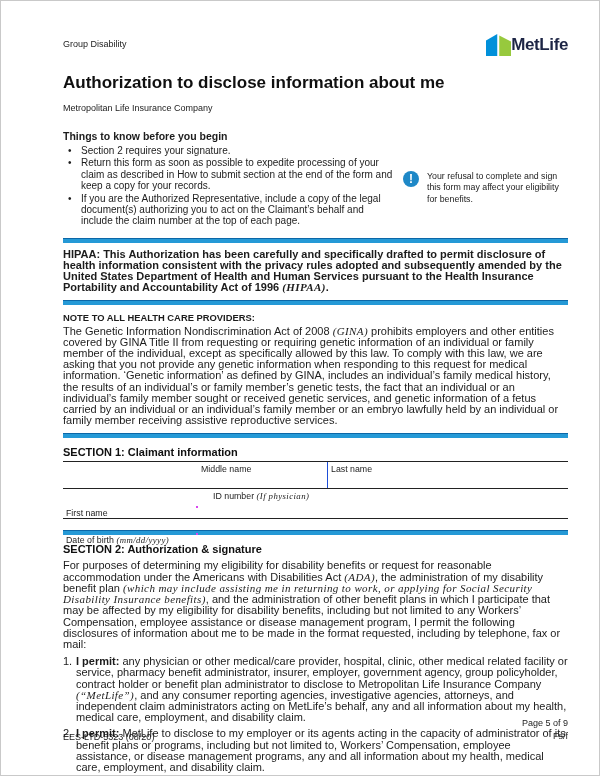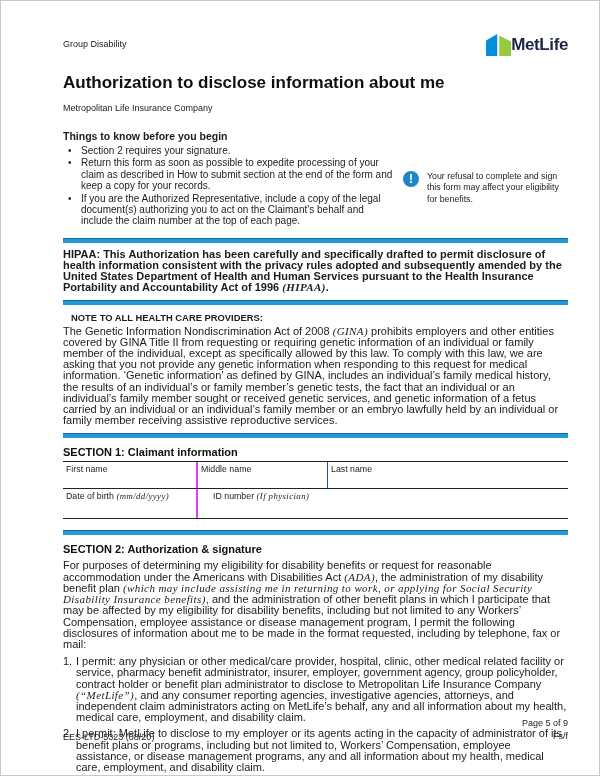--- a/index.html
+++ b/index.html
@@ -41,40 +41,40 @@
   .callout-text{font-size:8.8px;line-height:11.4px;}
   
   .bar{height:4px;background:#2599d6;border-top:1px solid #0c67a7;box-sizing:content-box;}
   .bar.b1{margin-top:11px;}
   .bar.b2{margin-top:6px;}
   .bar.b3{margin-top:7px;}
   .bar.b4{margin-top:11px;}
   
   .body-txt{font-size:11px;line-height:11.2px;}
   .hipaa{font-weight:bold;margin-top:6px;}
-  .note-head{font-size:9.4px;font-weight:bold;margin-top:7px;margin-bottom:3px;margin-left:8px;}
+  .note-head{font-size:9.4px;font-weight:bold;margin-top:7px;margin-bottom:3px;}
   .ital{font-family:"Liberation Serif","DejaVu Serif",serif;font-style:italic;letter-spacing:0.4px;}
   .hipaa .ital{font-weight:bold;}
   
   .sec-head{font-size:11px;font-weight:bold;color:#101010;margin-top:8px;}
   
   .s1-table{margin-top:3px;border-top:1px solid #222;border-bottom:1.5px solid #222;}
   .s1-row{display:flex;}
   .s1-row.r1{height:26px;border-bottom:1px solid #222;}
   .s1-row.r2{height:29px;gap:12px;}
   .cell{box-sizing:border-box;padding:2px 0 0 3px;font-size:8.8px;}
-  .cell.c1{width:135px;border-right:2px solid #d946ef;}
+  .cell.c1{width:135px;border-right:2px solid #d946ef;margin-top:44px;}
   .cell.c2{width:130px;border-right:1px solid #1d4ed8;}
   .cell.c3{flex:1;}
   
   .s2-intro{margin-top:5px;}
   .numlist{margin-top:6px;}
   .num-item{position:relative;padding-left:13px;margin-bottom:5px;}
   .num{position:absolute;left:0;top:0;}
-  .lead{font-weight:normal;}
+  .lead{font-weight:bold;}
   
   .footer{position:absolute;left:62px;right:31px;bottom:33px;font-size:9px;}
   .footer-right{text-align:right;line-height:12.5px;}
   .footer-left{position:absolute;left:0;bottom:0;}
 </style>
 </head>
 <body>
 
 <div class="page">
   <div class="content">

